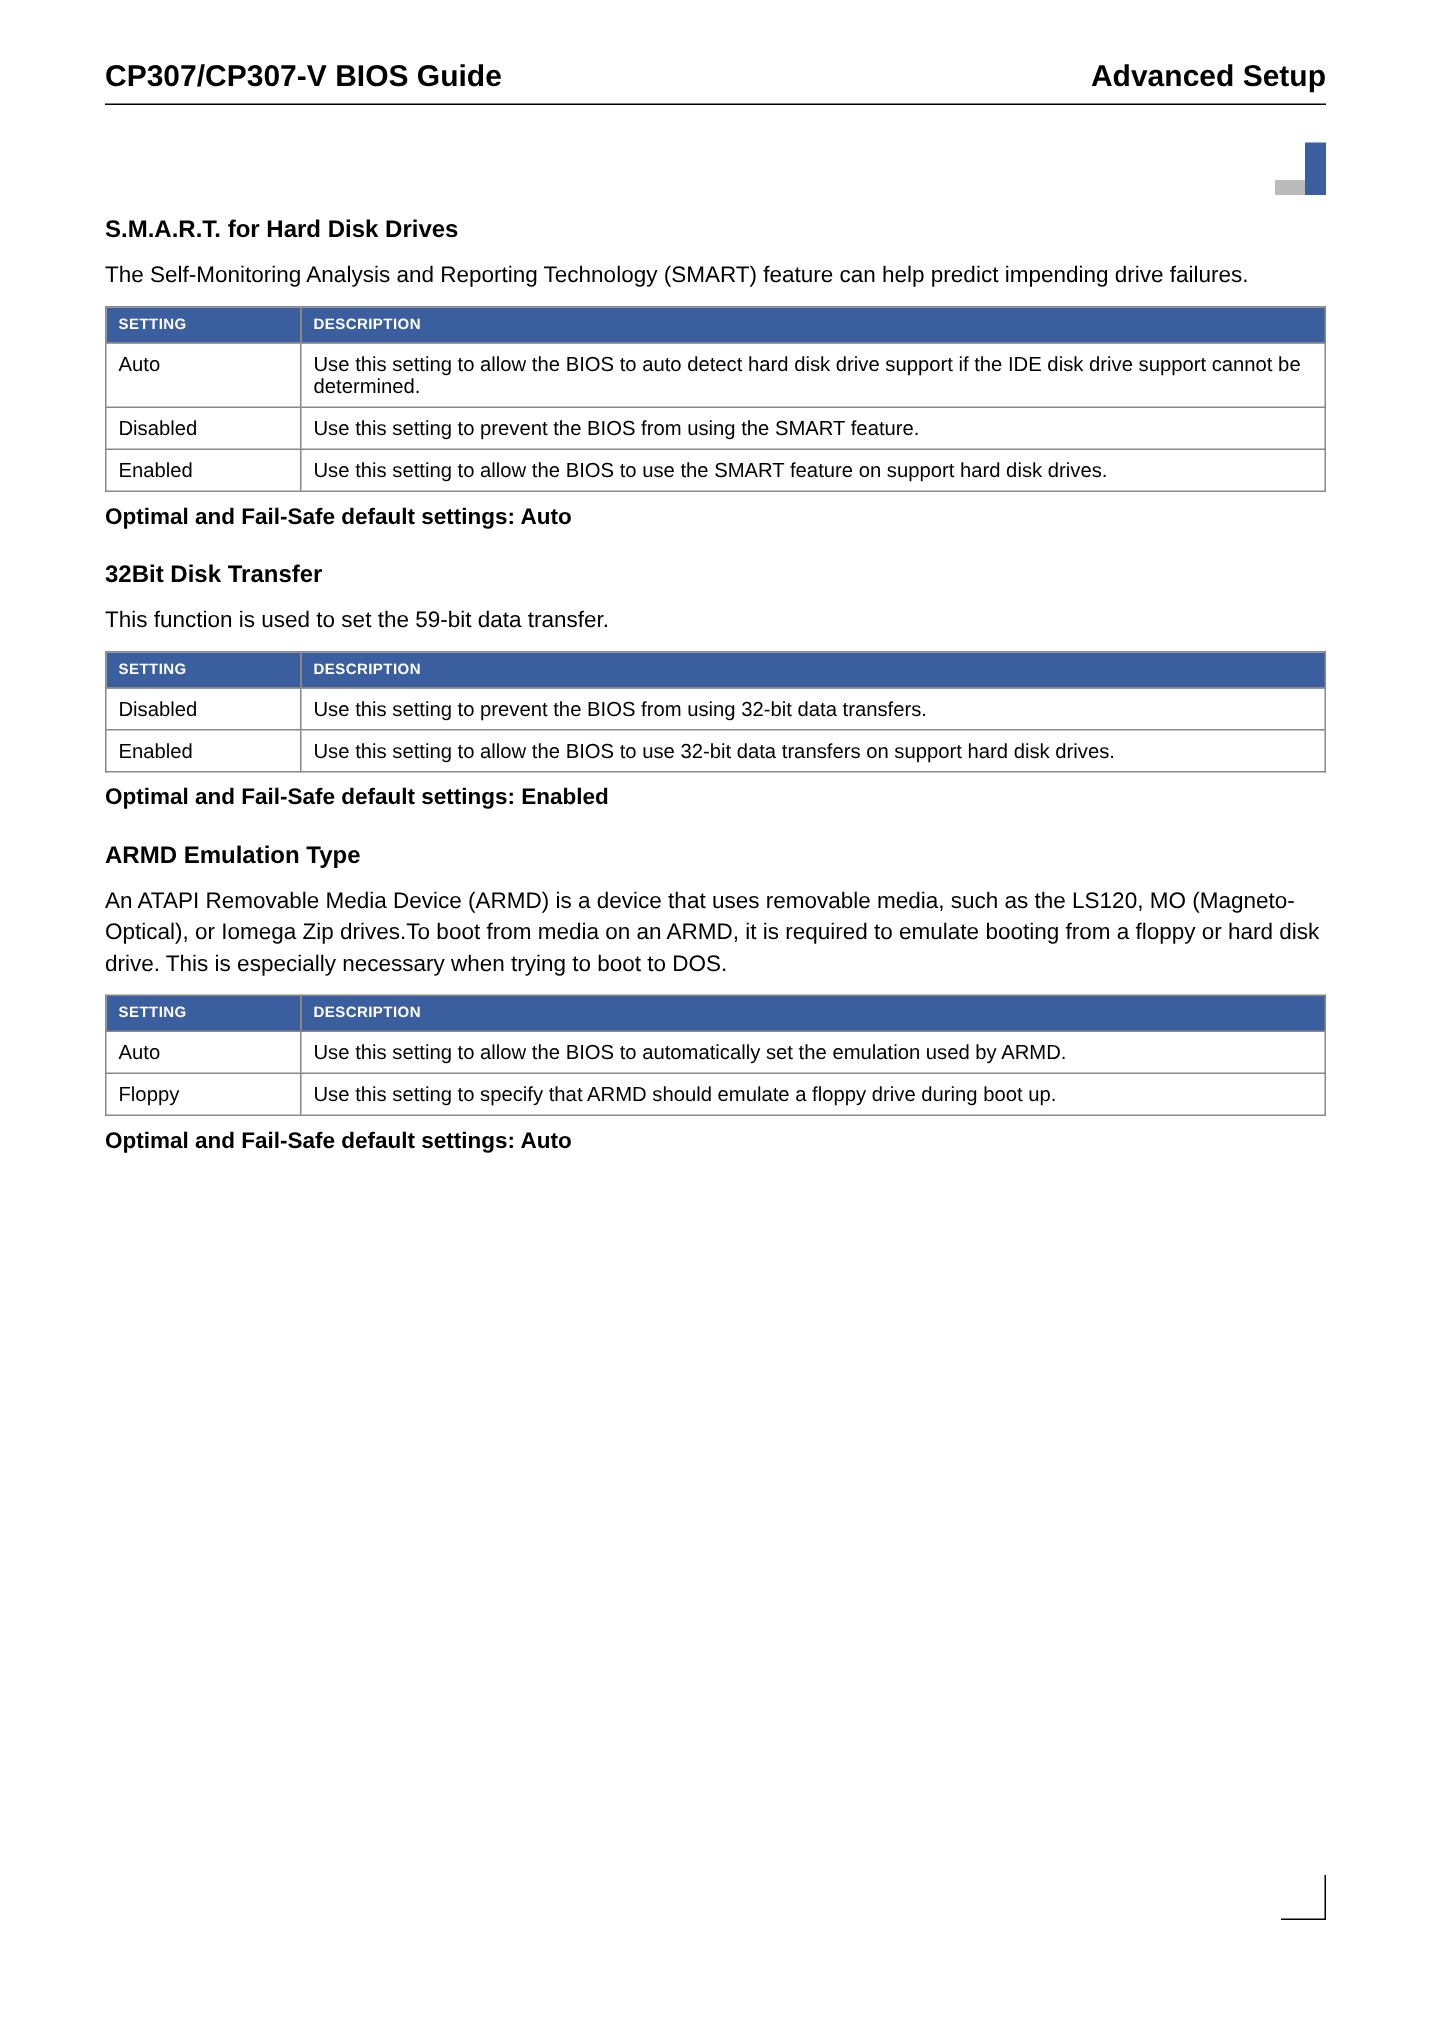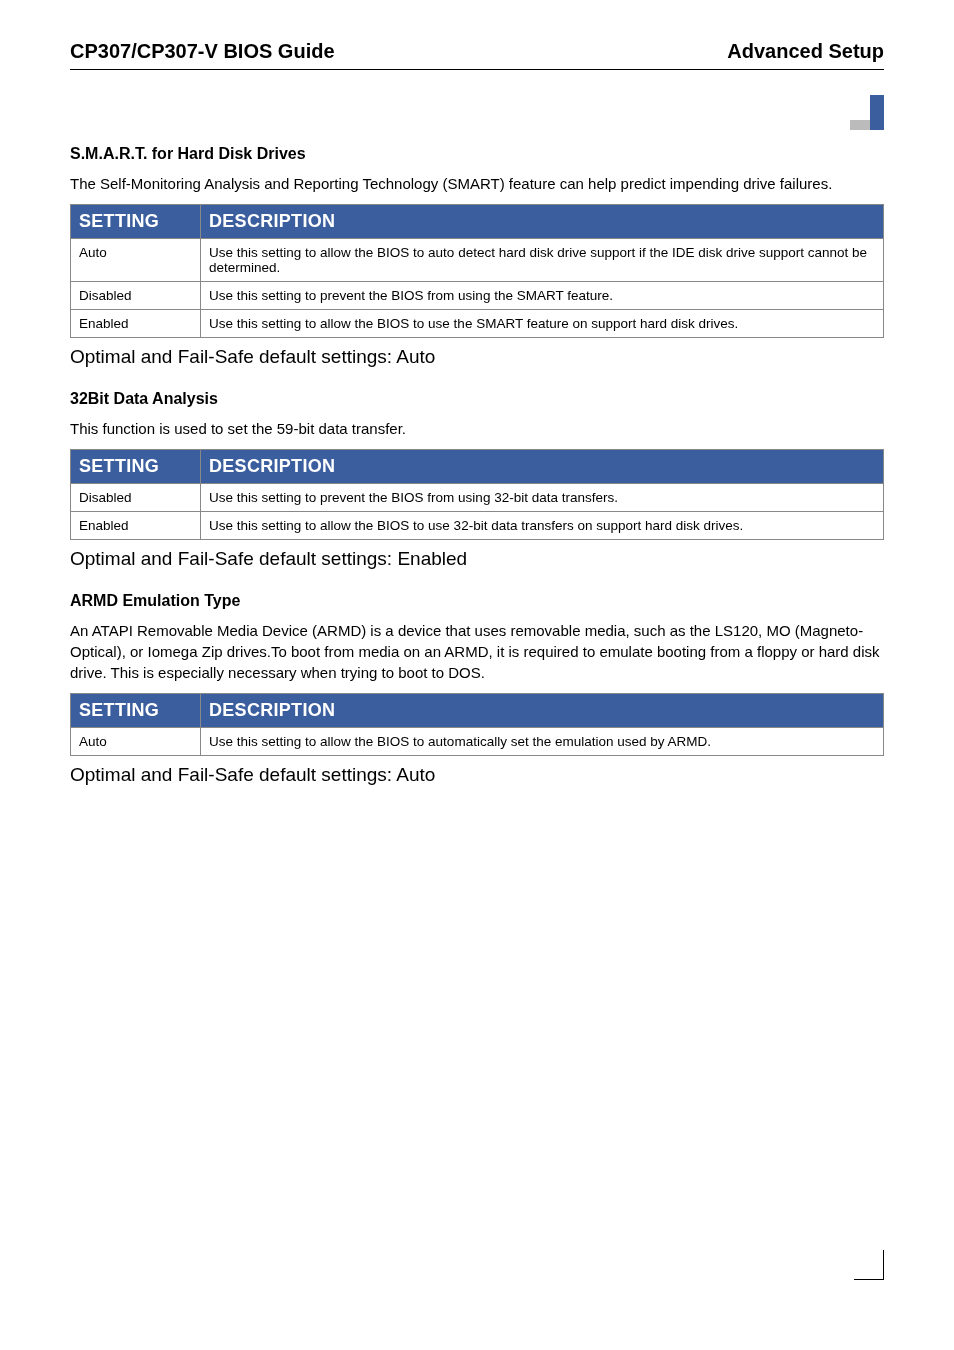--- a/index.html
+++ b/index.html
@@ -91,28 +91,29 @@
       padding: 6px 8px;
       text-align: left;
       font-size: 13.5px;
       vertical-align: top;
     }
     th {
       background: #3b5f9e;
       color: white;
       font-weight: bold;
       letter-spacing: 0.3px;
-      font-size: 18px;
+      font-size: 10px;
     }
     th.col-setting, td.col-setting {
       width: 130px;
     }
     .after-table {
-      font-size: 19px;
+      font-size: 15px;
       margin-bottom: 22px;
+      font-weight: bold;
     }
     .footer {
       position: absolute;
       bottom: 30px;
       left: 70px;
       right: 70px;
       display: flex;
       justify-content: space-between;
       border-top: 1.5px solid #000;
       padding-top: 8px;
@@ -154,21 +155,21 @@
           <td>Use this setting to prevent the BIOS from using the SMART feature.</td>
         </tr>
         <tr>
           <td class="col-setting">Enabled</td>
           <td>Use this setting to allow the BIOS to use the SMART feature on support hard disk drives.</td>
         </tr>
       </tbody>
     </table>
     <p class="after-table">Optimal and Fail-Safe default settings: Auto</p>
 
-    <div class="section-title">32Bit Data Analysis</div>
+    <div class="section-title">32Bit Disk Transfer</div>
     <p class="para">This function is used to set the 59-bit data transfer.</p>
     <table>
       <thead>
         <tr>
           <th class="col-setting">SETTING</th>
           <th>DESCRIPTION</th>
         </tr>
       </thead>
       <tbody>
         <tr>
@@ -190,20 +191,24 @@
         <tr>
           <th class="col-setting">SETTING</th>
           <th>DESCRIPTION</th>
         </tr>
       </thead>
       <tbody>
         <tr>
           <td class="col-setting">Auto</td>
           <td>Use this setting to allow the BIOS to automatically set the emulation used by ARMD.</td>
         </tr>
+        <tr>
+          <td class="col-setting">Floppy</td>
+          <td>Use this setting to specify that ARMD should emulate a floppy drive during boot up.</td>
+        </tr>
       </tbody>
     </table>
     <p class="after-table">Optimal and Fail-Safe default settings: Auto</p>
 
   </div>
 
   <div class="corner-mark-bottom"></div>
 
 </div>
 

